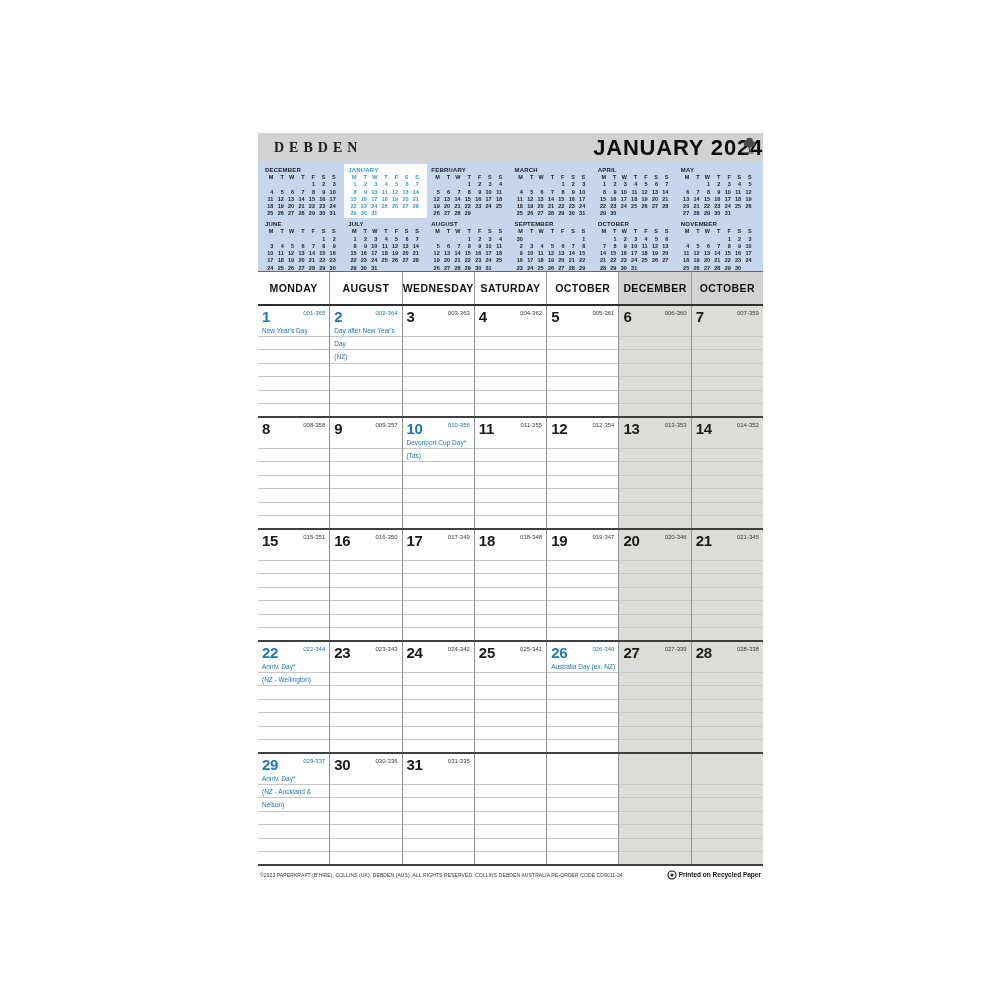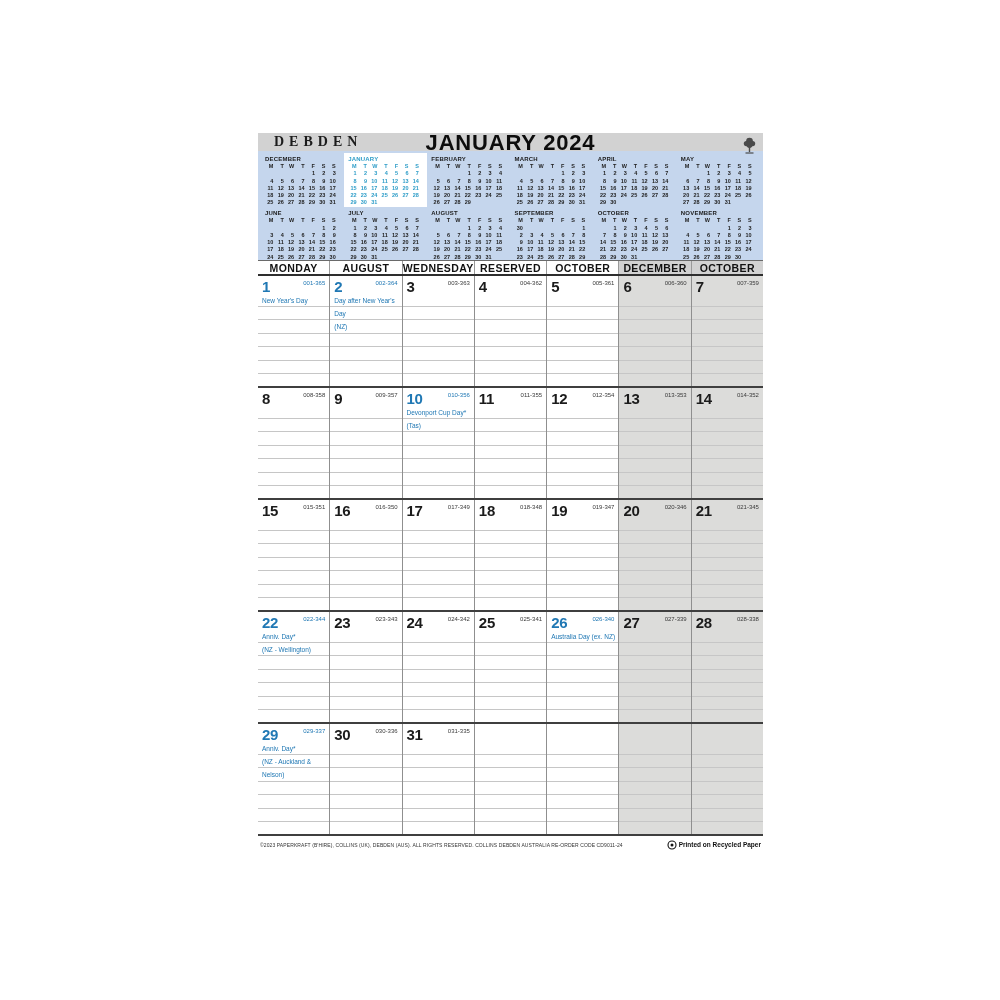--- a/index.html
+++ b/index.html
@@ -10,39 +10,39 @@
     --weekend-gray:#dcdcda;
     --grid-line:#8f8f8f;
     --rule-line:#c6c6c6;
     --row-border:#3f3f3f;
   }
   *{margin:0;padding:0;box-sizing:border-box;font-family:"Liberation Sans",sans-serif;}
   html,body{width:1000px;height:1000px;background:#ffffff;overflow:hidden;}
   .sheet{position:absolute;left:258px;top:133px;width:505px;height:732px;background:#fff;}
 
   
-  .masthead{height:18px;background:var(--masthead-gray);position:relative;display:flex;align-items:center;}
+  .masthead{height:29px;background:var(--masthead-gray);position:relative;display:flex;align-items:center;}
   .brand{font-family:"Liberation Serif",serif;font-size:14px;font-weight:600;letter-spacing:5px;color:#1c1c1c;margin-left:16px;z-index:2;}
-  .title{position:absolute;left:0;right:0;text-align:center;font-size:22px;font-weight:bold;letter-spacing:0.8px;color:#0d0d0d;line-height:25px;}
+  .title{position:absolute;left:0;right:0;text-align:right;font-size:22px;font-weight:bold;letter-spacing:0.8px;color:#0d0d0d;line-height:25px;}
   .tree{position:absolute;right:7px;top:4px;}
 
   
   .mini-band{height:109px;background:var(--band-blue);display:grid;grid-template-columns:repeat(6,1fr);grid-auto-rows:1fr;padding:2px 3px;}
   .mini-month{padding:3px 2px 1px 4px;}
   .mini-month.highlight{background:#ffffff;}
   .mini-name{font-size:6px;font-weight:bold;letter-spacing:0.2px;color:#1a1a1a;margin-bottom:1px;}
   .mini-weekdays,.mini-grid{display:grid;grid-template-columns:repeat(7,10.4px);}
   .mini-weekdays span{font-size:5.5px;font-weight:bold;color:#222;text-align:right;padding-right:2px;line-height:7.4px;}
   .mini-grid span{font-size:5.5px;font-weight:bold;color:#222;text-align:right;padding-right:2px;line-height:7.2px;}
   .mini-month.highlight .mini-name,
   .mini-month.highlight .mini-weekdays span,
   .mini-month.highlight .mini-grid span{color:var(--cyan);}
 
   
-  .dow-row{height:16px;display:flex;border-top:1px solid #6a6a6a;border-bottom:2px solid #2e2e2e;background:#fff;}
+  .dow-row{height:35px;display:flex;border-top:1px solid #6a6a6a;border-bottom:2px solid #2e2e2e;background:#fff;}
   .dow{flex:1;display:flex;align-items:center;justify-content:center;font-size:10.5px;font-weight:bold;letter-spacing:0.4px;color:#111;border-right:1px solid #9a9a9a;background:#fff;}
   .dow:last-child{border-right:none;}
   .dow.weekend{background:var(--masthead-gray);}
 
   
   .week{display:flex;height:112px;border-bottom:2px solid var(--row-border);}
   .cell{flex:1;position:relative;background:#fff;border-right:1px solid var(--grid-line);overflow:hidden;}
   .cell:last-child{border-right:none;}
   .cell.weekend{background:var(--weekend-gray);}
   .rules{position:absolute;left:0;right:0;top:30px;bottom:2px;
@@ -663,21 +663,21 @@
           <span>30</span>
           <span></span>
         </div>
   </div>
     </div>
 
   <div class="dow-row">
       <div class="dow">MONDAY</div>
       <div class="dow">AUGUST</div>
       <div class="dow">WEDNESDAY</div>
-      <div class="dow">RESERVED</div>
+      <div class="dow">SATURDAY</div>
       <div class="dow">OCTOBER</div>
       <div class="dow weekend">DECEMBER</div>
       <div class="dow weekend">OCTOBER</div>
     </div>
 
   <div class="grid">
       <div class="week">
         <div class="cell hl">
     <div class="rules"></div>
     <div class="date">1</div>

